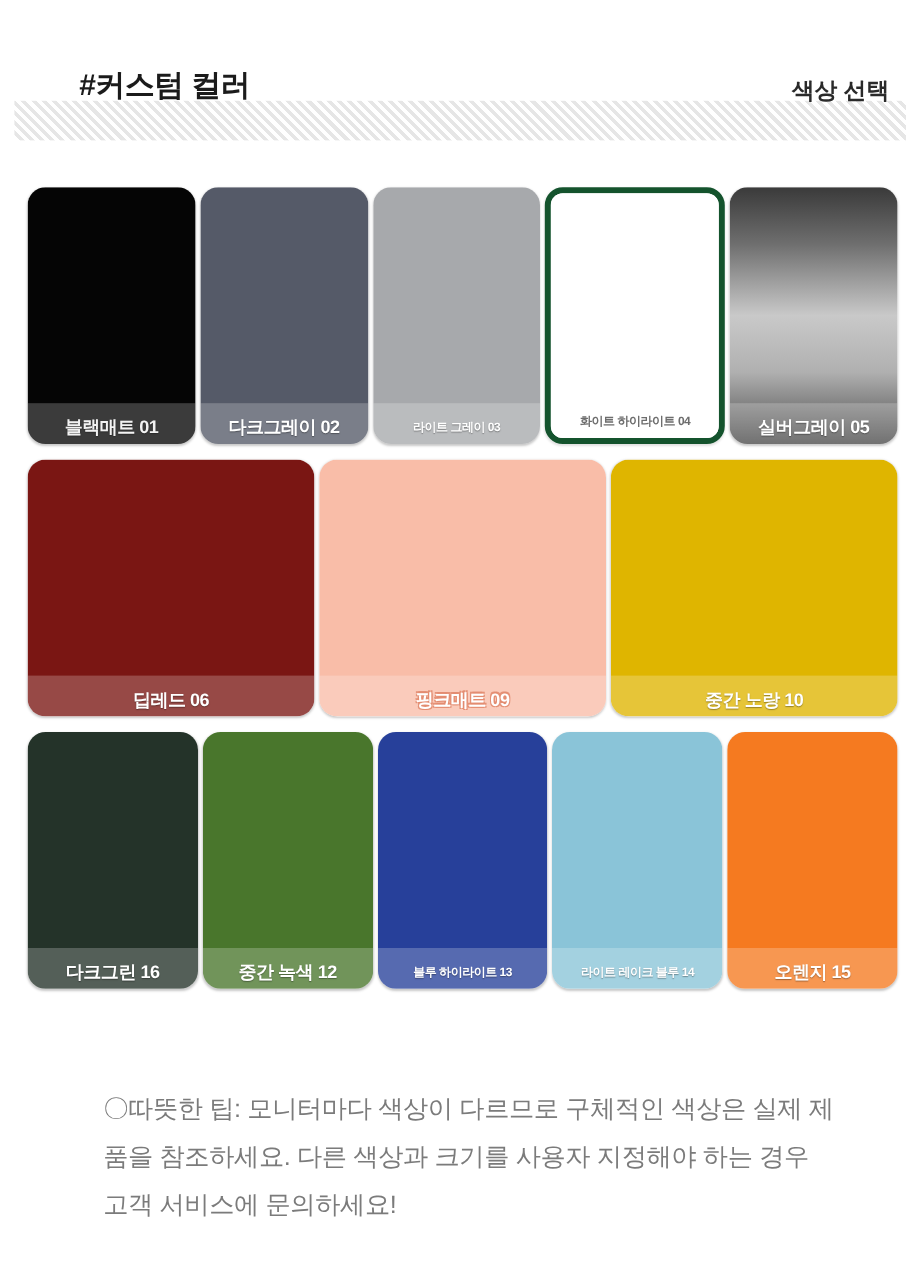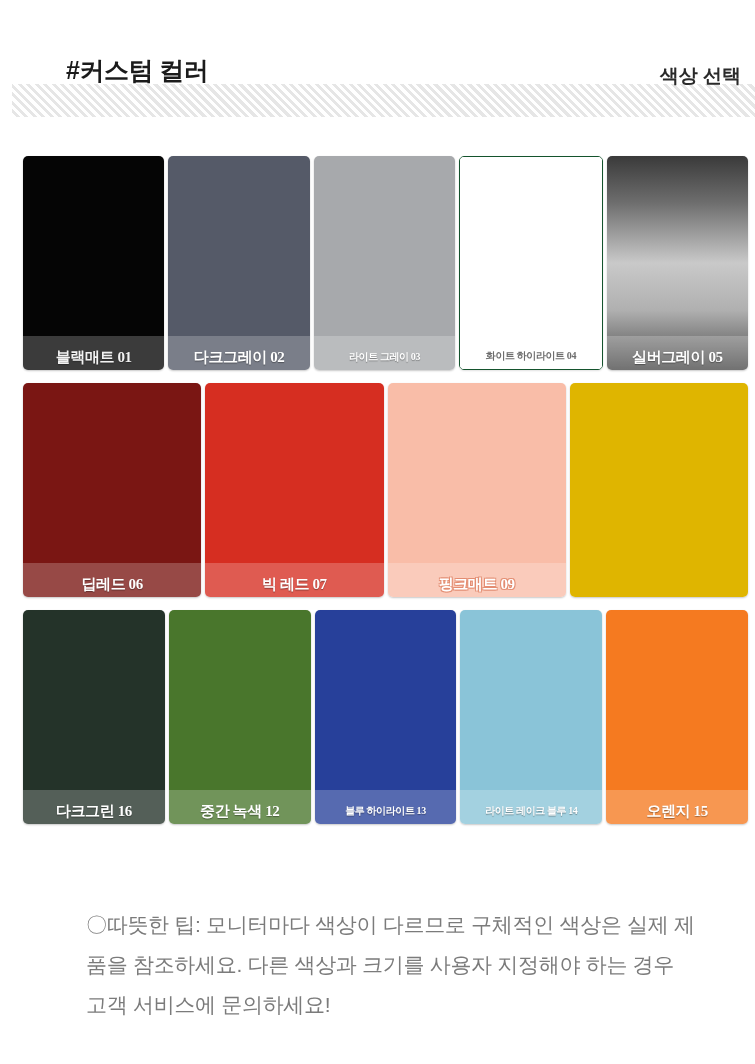--- a/index.html
+++ b/index.html
@@ -80,28 +80,27 @@
 
   .grid-row {
     display: flex;
     gap: 4px;
     height: 222px;
   }
 
   .swatch {
     position: relative;
     flex: 1 1 0;
-    border-radius: 5px;
+    border-radius: 15px;
     overflow: hidden;
     box-shadow: 0 1px 2px rgba(0,0,0,0.22);
-    font-family: Liberation Serif, serif;
   }
 
   .swatch.bordered {
-    border: 1px solid #14532d;
+    border: 5px solid #14532d;
     box-shadow: 0 1px 2px rgba(0,0,0,0.12);
   }
 
   .swatch-fill {
     position: absolute;
     inset: 0;
   }
 
   .swatch-label {
     position: absolute;
@@ -198,29 +197,26 @@
           <div class="swatch-fill" style="background: linear-gradient(rgb(58, 58, 58) 0%, rgb(110, 110, 110) 22%, rgb(201, 201, 201) 50%, rgb(176, 176, 176) 72%, rgb(74, 74, 74) 100%);"></div>
           <div class="swatch-label">실버그레이 05</div>
         </div>
       </div>
       <div class="grid-row">
         <div class="swatch">
           <div class="swatch-fill" style="background: rgb(122, 22, 19);"></div>
           <div class="swatch-label">딥레드 06</div>
         </div>
         <div class="swatch">
-          <div class="swatch-fill" style="background: rgb(214, 46, 33);"></div>
-          <div class="swatch-label">빅 레드 07</div>
-        </div>
-        <div class="swatch">
           <div class="swatch-fill" style="background: rgb(249, 189, 168);"></div>
           <div class="swatch-label outline-peach">핑크매트 09</div>
         </div>
         <div class="swatch">
           <div class="swatch-fill" style="background: rgb(223, 181, 0);"></div>
+          <div class="swatch-label">중간 노랑 10</div>
         </div>
       </div>
       <div class="grid-row">
         <div class="swatch">
           <div class="swatch-fill" style="background: rgb(36, 51, 41);"></div>
           <div class="swatch-label">다크그린 16</div>
         </div>
         <div class="swatch">
           <div class="swatch-fill" style="background: rgb(73, 118, 44);"></div>
           <div class="swatch-label">중간 녹색 12</div>

